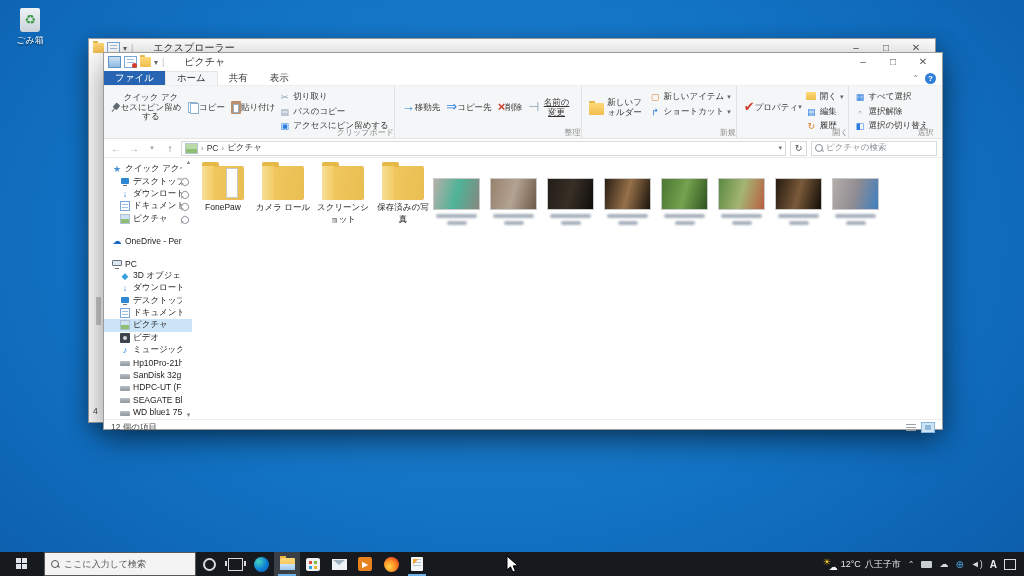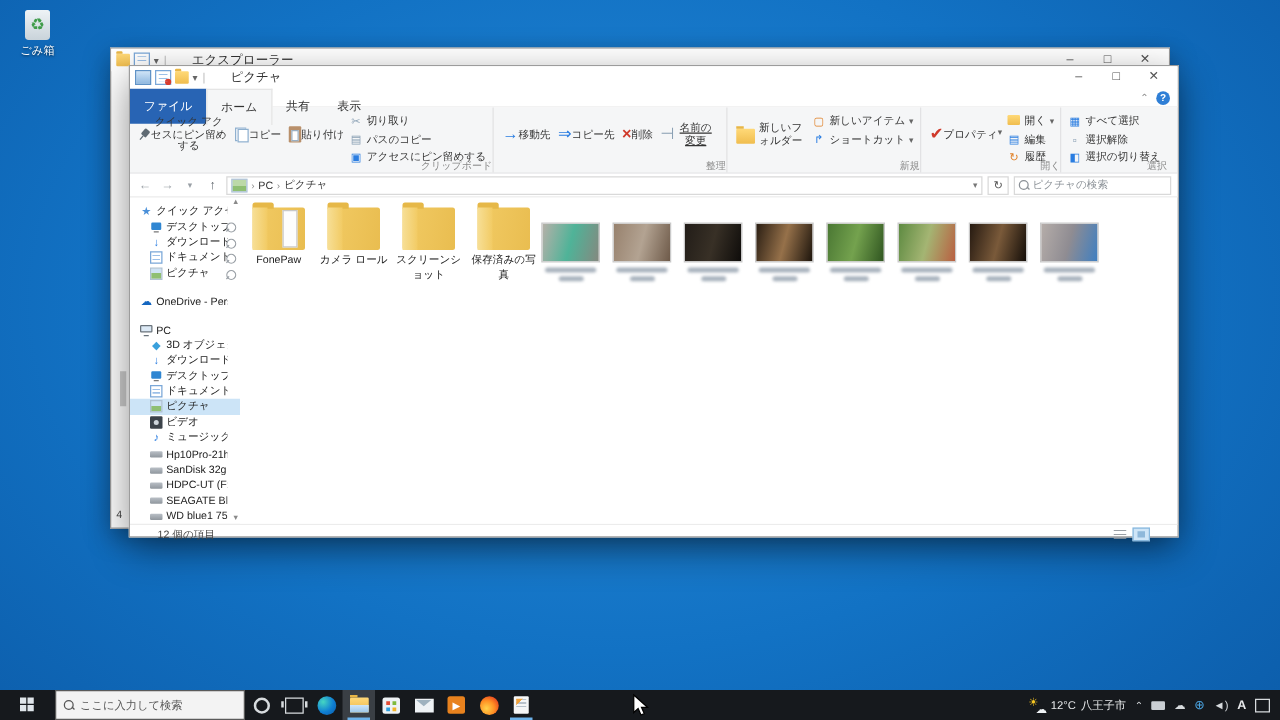--- a/index.html
+++ b/index.html
@@ -32,21 +32,21 @@
   .qat-dd{color:#666;font-size:8px;}
   .title-text{font-size:10px;color:#333;margin-left:16px;white-space:nowrap;}
   .caption{margin-left:auto;display:flex;}
   .cap-btn{width:30px;height:17px;text-align:center;line-height:16px;font-size:10px;color:#555;}
 
   .back-strip-thumb{position:absolute;left:7px;top:258px;width:5px;height:28px;background:#cdcdcd;}
   .back-status{position:absolute;left:4px;bottom:6px;font-size:8.5px;color:#444;}
 
   
   .tabrow{height:14px;display:flex;align-items:stretch;background:#fff;font-size:9.5px;border-bottom:1px solid #eee;}
-  .tab{padding:14px 11px;display:flex;align-items:center;color:#333;}
+  .tab{padding:0 11px;display:flex;align-items:center;color:#333;}
   .tab.file{background:#2864b4;color:#fff;}
   .tab.active{background:#f5f6f7;border:1px solid #e5e5e5;border-bottom:none;}
   .tabrow-right{margin-left:auto;display:flex;align-items:center;gap:6px;padding-right:6px;}
   .rib-collapse{color:#888;font-size:8px;}
   .help-circ{width:11px;height:11px;border-radius:50%;background:#2f7fd6;color:#fff;font-size:8px;
              text-align:center;line-height:11px;font-weight:bold;}
 
   
   .ribbon{height:52px;background:#f5f6f7;border-bottom:1px solid #e4e4e6;display:flex;font-size:8.5px;color:#333;}
   .rgroup{position:relative;border-right:1px solid #e2e2e4;padding:2px 5px 11px;display:flex;gap:2px;}
@@ -112,21 +112,21 @@
   .folder-item{position:absolute;width:58px;text-align:center;font-size:8.5px;color:#222;}
   .fol{width:42px;height:34px;margin:4px auto 2px;position:relative;background:linear-gradient(100deg,#f2cb64,#e9bd50);border-radius:1px 2px 2px 2px;}
   .fol::before{content:"";position:absolute;top:-4px;left:0;width:17px;height:5px;background:#e6b848;border-radius:2px 2px 0 0;}
   .fol::after{content:"";position:absolute;left:0;top:0;width:12px;height:100%;background:linear-gradient(90deg,#f7df96,#f2cb64);}
   .fol.full .paper{position:absolute;right:6px;top:2px;width:10px;height:28px;background:#fdfdfd;border:1px solid #c9c9c9;}
   .img-item{position:absolute;width:47px;}
   .thumb{width:45px;height:30px;border:1px solid #c9c9c9;}
   .blurbar{height:4px;margin:4px 3px 0;background:#a8b2bd;border-radius:2px;filter:blur(1.2px);}
   .blurbar.b2{width:20px;margin:3px auto 0;}
 
-  .statusbar{height:15px;border-top:1px solid #ececec;display:flex;align-items:center;font-size:8.5px;color:#444;padding:0 22px;}
+  .statusbar{height:15px;border-top:1px solid #ececec;display:flex;align-items:center;font-size:8.5px;color:#444;padding:0 7px;}
   .sb-views{margin-left:auto;display:flex;gap:3px;}
   .vic{width:14px;height:11px;box-sizing:border-box;position:relative;}
   .vic-list::after{content:"";position:absolute;inset:2px;background:repeating-linear-gradient(#9aa0a6 0 1px,transparent 1px 3px);}
   .vic-thumb{background:#cfe5f7;border:1px solid #88b8de;}
   .vic-thumb::after{content:"";position:absolute;inset:2px 3px;background:#8fb8da;}
 
   
   .taskbar{position:absolute;left:0;right:0;bottom:0;height:24px;background:#16191d;display:flex;align-items:center;z-index:50;}
   .tb-start{width:44px;height:24px;display:flex;align-items:center;justify-content:center;}
   .winlogo{width:12px;height:12px;display:grid;grid-template-columns:5px 5px;grid-template-rows:5px 5px;gap:1px;}

